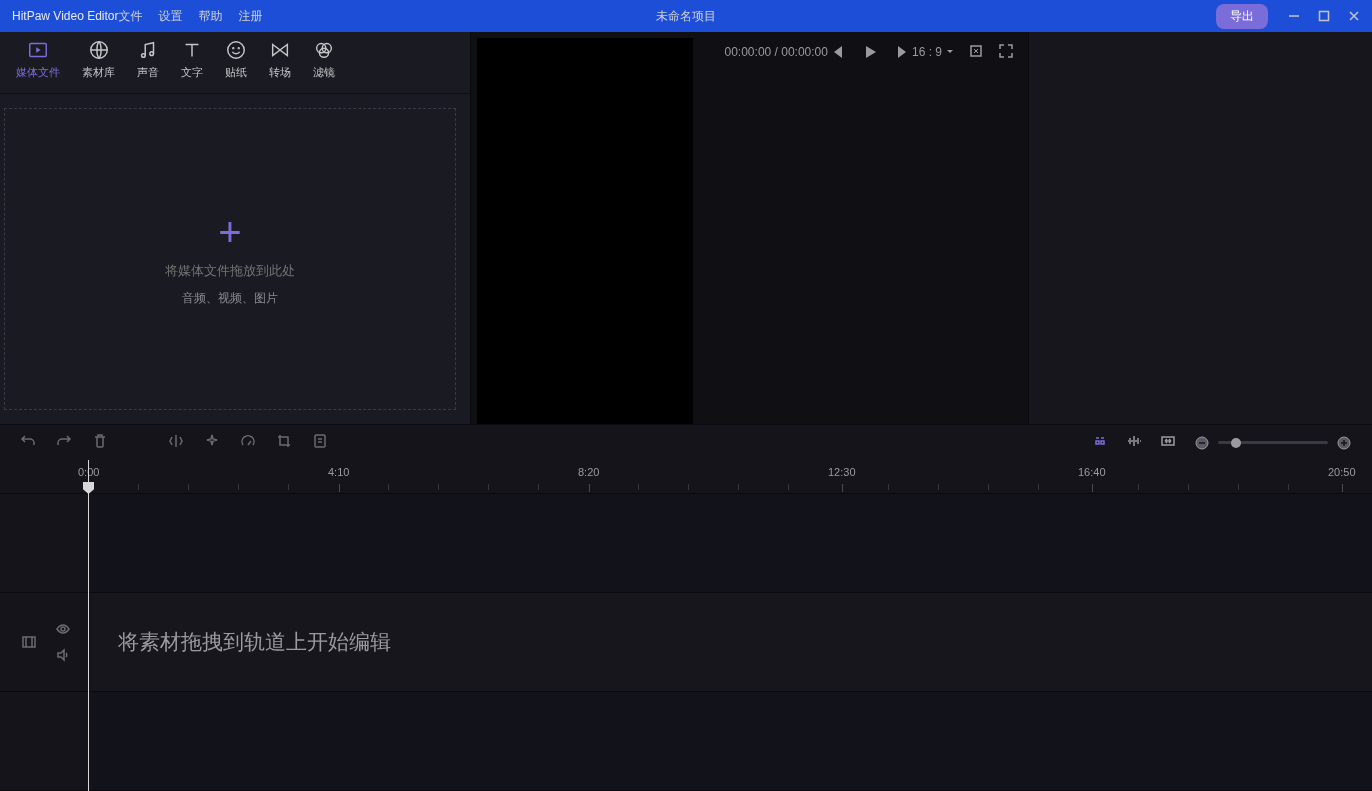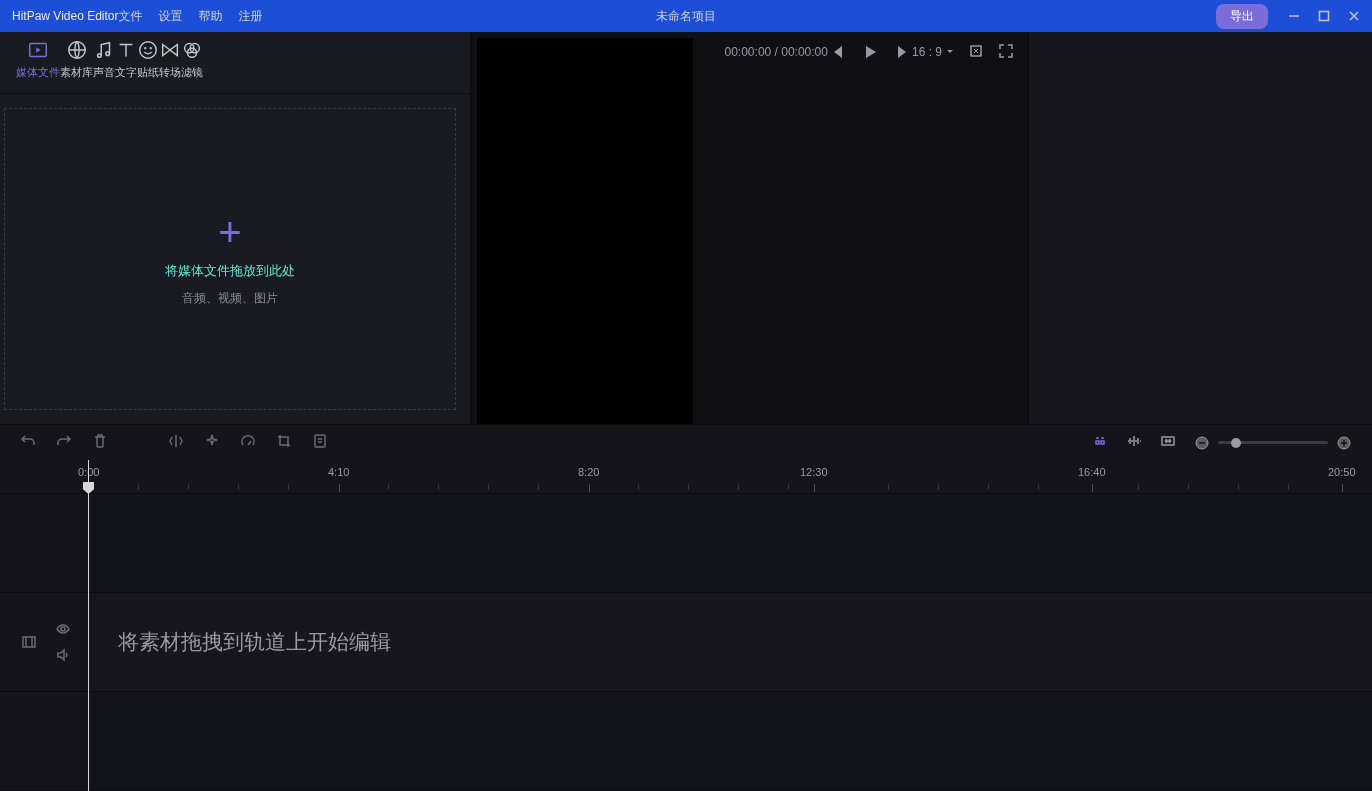--- a/index.html
+++ b/index.html
@@ -14,34 +14,34 @@
 .titlebar .right { margin-left: auto; display: flex; align-items: center; gap: 12px; }
 .export-btn { background: #7b6dd9; color: #fff; border: none; border-radius: 8px; padding: 4px 14px; font-size: 12px; cursor: pointer; }
 .win-controls { display: flex; gap: 18px; padding-left: 8px; }
 .win-controls svg { width: 12px; height: 12px; stroke: #c5c5c8; stroke-width: 1.5; fill: none; cursor: pointer; }
 
 
 .top-section { height: 392px; display: flex; }
 
 
 .left-panel { width: 470px; background: #1a1a22; display: flex; flex-direction: column; }
-.media-tabs { height: 62px; display: flex; align-items: center; padding: 6px 16px 12px; border-bottom: 1px solid #0f0f14; }
+.media-tabs { height: 62px; display: flex; align-items: center; gap: 22px; padding: 6px 16px 12px; border-bottom: 1px solid #0f0f14; }
 .media-tab { display: flex; flex-direction: column; align-items: center; gap: 4px; cursor: pointer; color: #c5c5c8; }
 .media-tab.active { color: #7b6dd9; }
 .media-tab .icon { width: 22px; height: 22px; display: flex; align-items: center; justify-content: center; }
 .media-tab .icon svg { width: 22px; height: 22px; stroke: currentColor; fill: none; stroke-width: 1.6; }
 .media-tab .label { font-size: 11px; }
 
 .media-body { flex: 1; display: flex; }
 .media-sidebar { width: 116px; padding: 10px 12px; }
 .media-sidebar .item { color: #e8e8ea; font-size: 12px; padding: 6px 4px; cursor: pointer; }
 .media-dropzone-wrap { flex: 1; padding: 14px 14px 14px 4px; }
 .media-dropzone { width: 100%; height: 100%; border: 1px dashed #3a3a46; display: flex; flex-direction: column; align-items: center; justify-content: center; gap: 10px; color: #9a9aa0; cursor: pointer; }
 .media-dropzone .plus { color: #7b6dd9; font-size: 40px; line-height: 1; font-weight: 200; }
-.media-dropzone .line1 { font-size: 13px; color: #5eead4; }
+.media-dropzone .line1 { font-size: 13px; color: #737373; }
 .media-dropzone .line2 { font-size: 12px; color: #8a8a92; }
 
 
 .preview-panel { flex: 1; display: flex; flex-direction: row; background: #0f0f14; border-left: 1px solid #0a0a0f; }
 .preview-video { flex: 1; background: #000; margin: 6px 6px 0 6px; }
 .preview-scrub { height: 14px; margin: 0 6px; background: #2a2a33; position: relative; }
 .preview-scrub::before { content: ""; position: absolute; left: 0; top: 50%; transform: translateY(-50%); width: 100%; height: 3px; background: #3a3a46; }
 .preview-controls { height: 40px; display: flex; align-items: center; padding: 0 14px; color: #9a9aa0; font-size: 12px; }
 .preview-time { color: #9a9aa0; }
 .preview-playback { margin: 0 auto; display: flex; gap: 18px; align-items: center; }
@@ -306,21 +306,21 @@
       <div class="tick" style="left: 328px;">4:10</div>
       <div class="minor" style="left: 388px;"></div>
       <div class="minor" style="left: 438px;"></div>
       <div class="minor" style="left: 488px;"></div>
       <div class="minor" style="left: 538px;"></div>
       <div class="tick" style="left: 578px;">8:20</div>
       <div class="minor" style="left: 638px;"></div>
       <div class="minor" style="left: 688px;"></div>
       <div class="minor" style="left: 738px;"></div>
       <div class="minor" style="left: 788px;"></div>
-      <div class="tick" style="left: 800px;">12:30</div>
+      <div class="tick" style="left: 828px;">12:30</div>
       <div class="minor" style="left: 888px;"></div>
       <div class="minor" style="left: 938px;"></div>
       <div class="minor" style="left: 988px;"></div>
       <div class="minor" style="left: 1038px;"></div>
       <div class="tick" style="left: 1078px;">16:40</div>
       <div class="minor" style="left: 1138px;"></div>
       <div class="minor" style="left: 1188px;"></div>
       <div class="minor" style="left: 1238px;"></div>
       <div class="minor" style="left: 1288px;"></div>
       <div class="tick" style="left: 1328px;">20:50</div>

